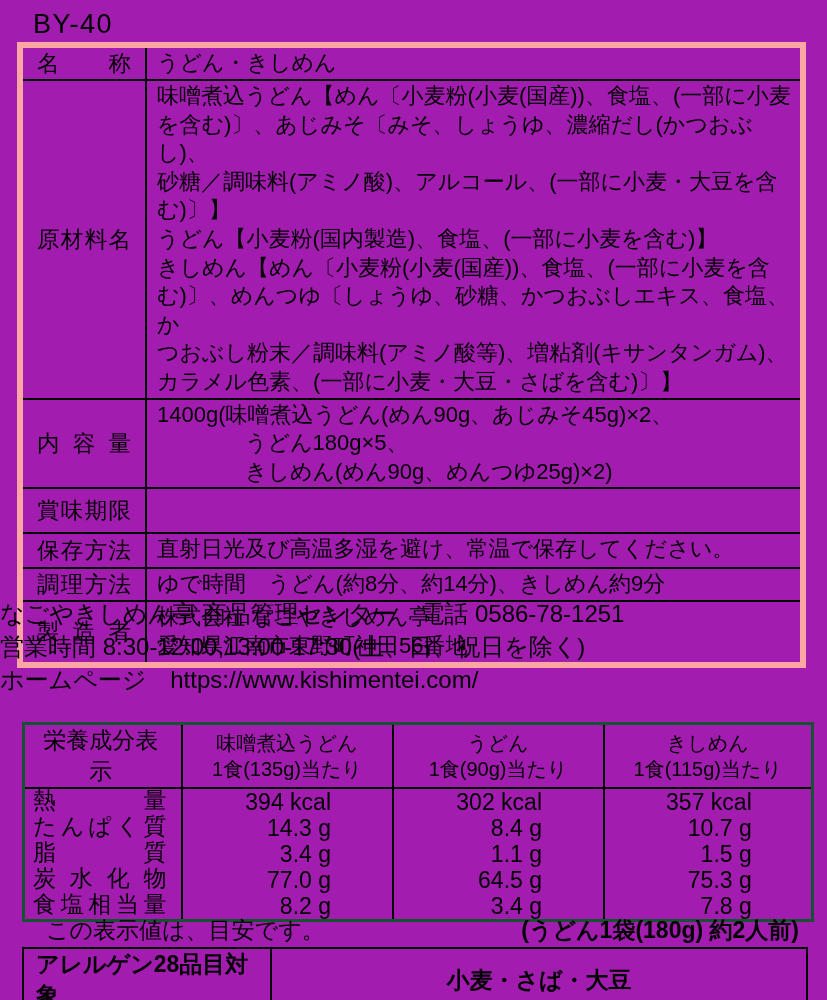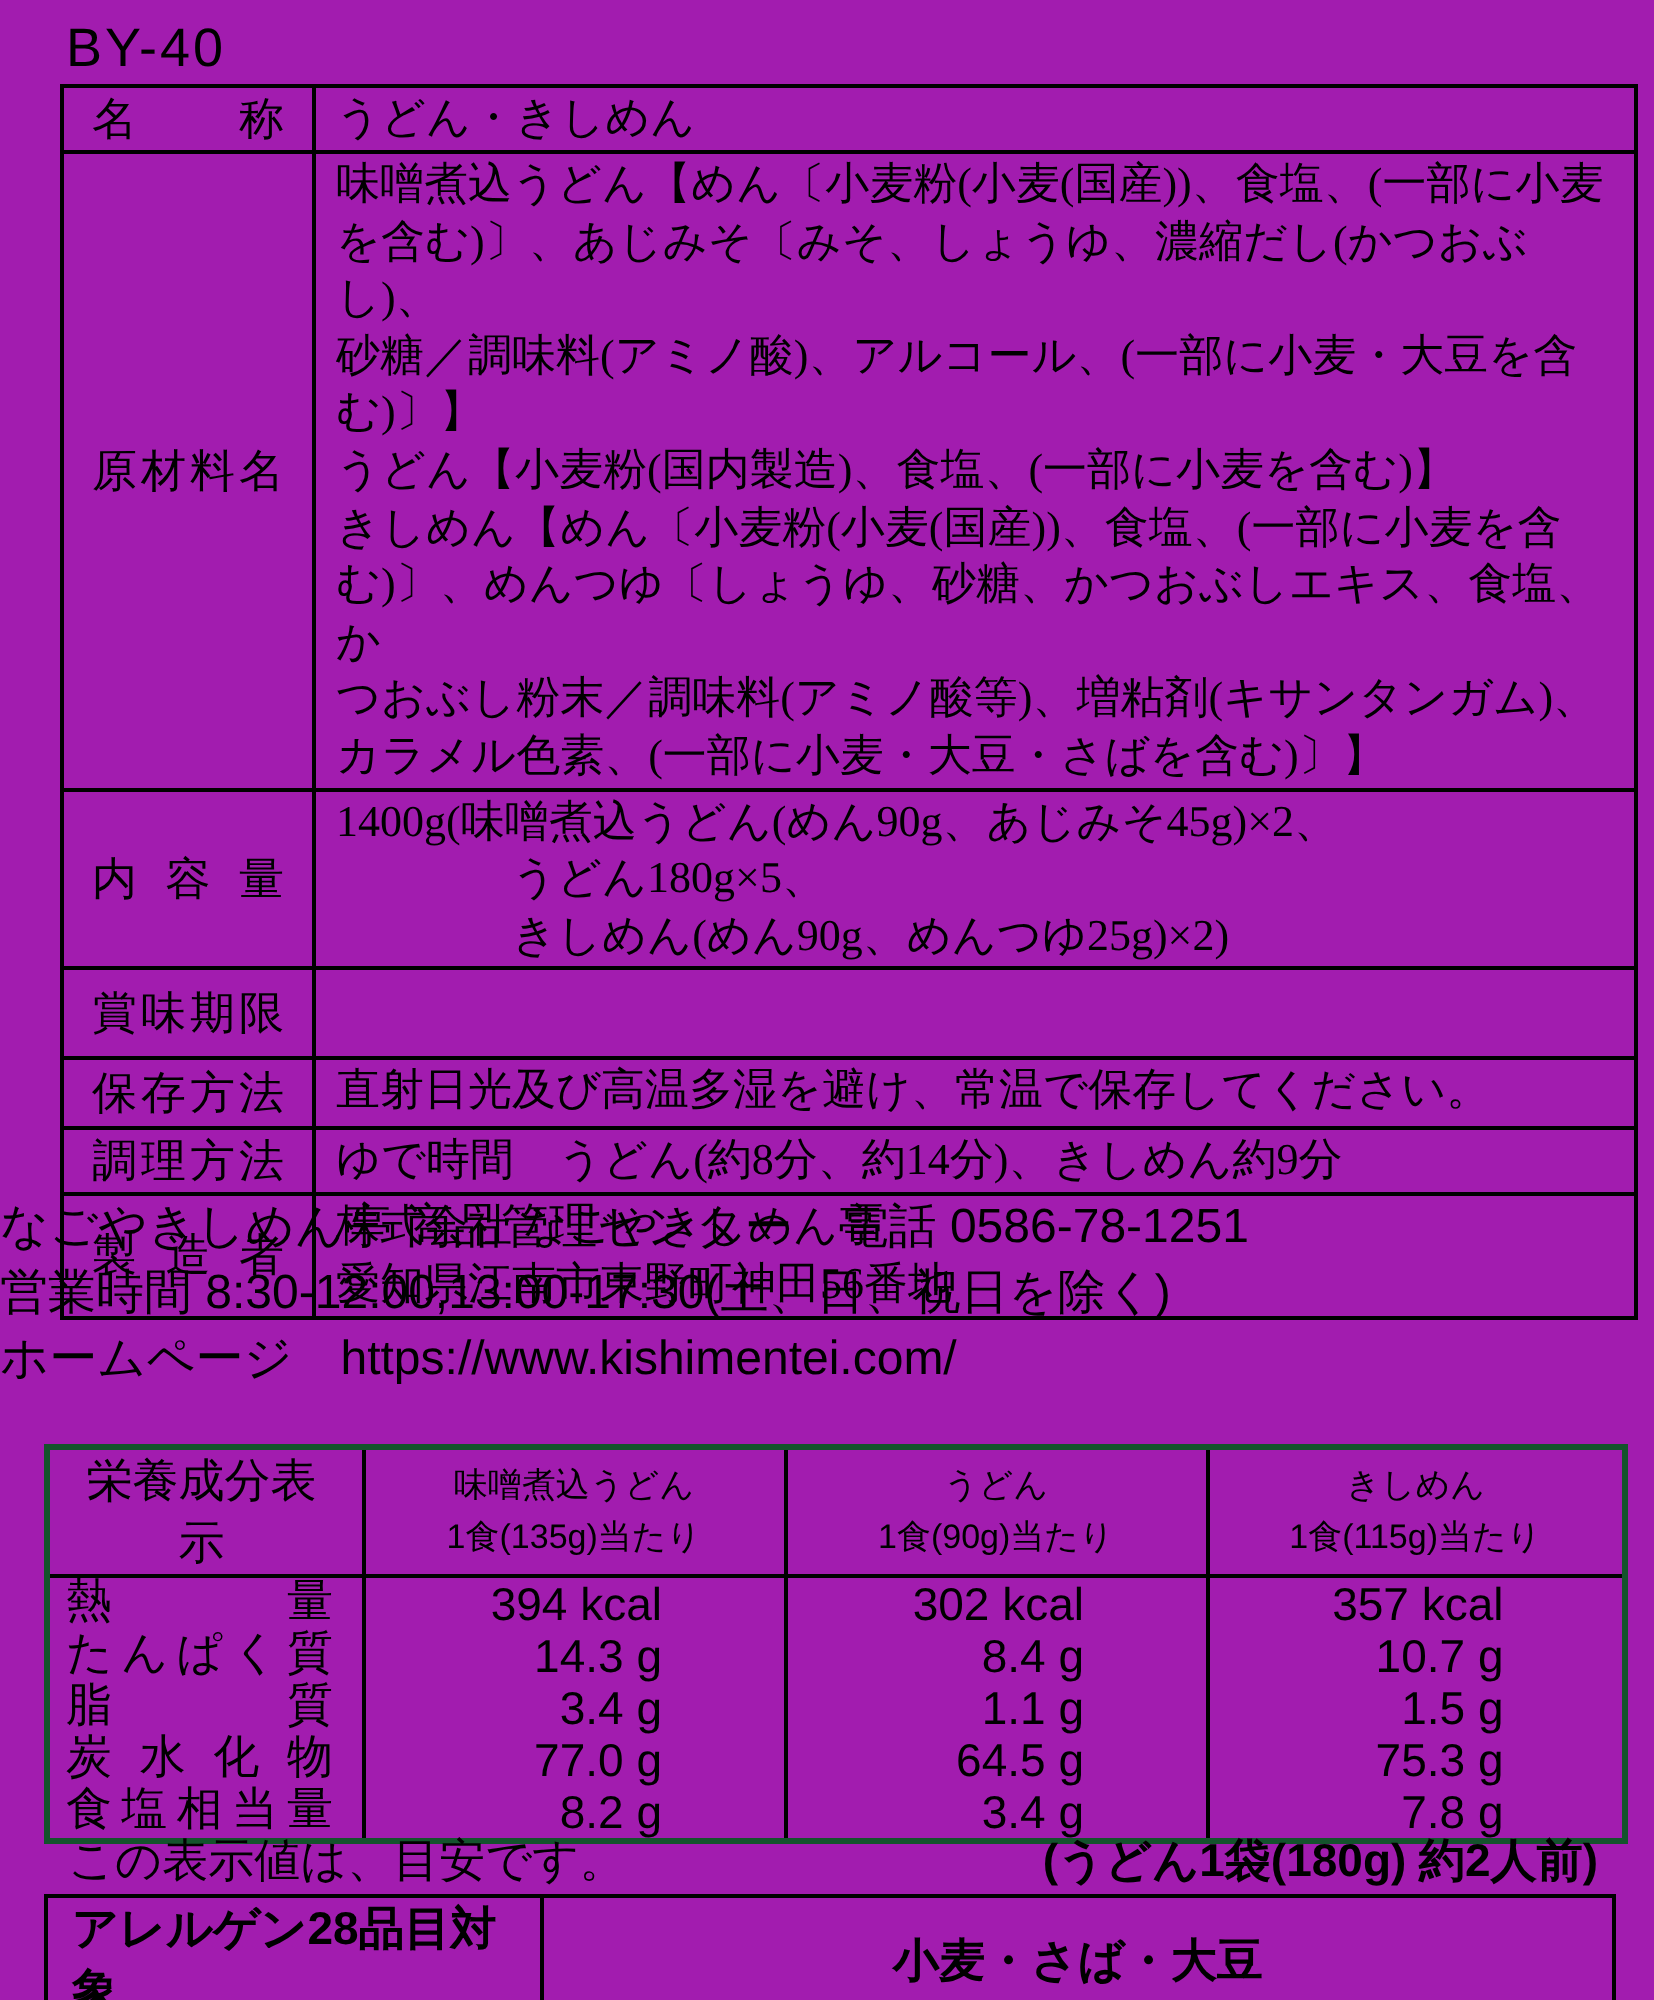--- a/index.html
+++ b/index.html
@@ -11,24 +11,23 @@
   .page { position:relative; width:827px; height:1000px; background:#a21caf; }
 
   
   .product-code {
     position:absolute; left:33px; top:9px;
     font-size:27px; letter-spacing:1.5px; font-weight:400;
   }
 
   
   table.spec {
-    position:absolute; left:30px; top:42px; width:789px;
+    position:absolute; left:17px; top:42px; width:789px;
     border-collapse:collapse; table-layout:fixed;
-    border:1px solid #fca5a5;
-    font-family:Liberation Serif, serif;
+    border:6px solid #fca5a5;
   }
   table.spec th, table.spec td { border:2px solid #000; }
   table.spec th {
     font-weight:400; font-size:22.5px; padding:0 14px; vertical-align:middle;
   }
   table.spec td {
     font-size:22px; line-height:28.6px; padding:1px 6px 1px 10px;
     vertical-align:top; white-space:pre-line; overflow:hidden;margin-left:44px;
   }
   .jl { text-align:justify; text-align-last:justify; }
@@ -47,33 +46,33 @@
 
   
   table.nutrition {
     position:absolute; left:22px; top:722px; width:789px;
     border-collapse:collapse; table-layout:fixed;
     border:3px solid #14532d;
   }
   table.nutrition th, table.nutrition td { border:2px solid #000; padding:0; }
   table.nutrition thead th { height:54px; font-weight:400; vertical-align:middle; }
   .n-title { font-size:23px; padding:0 12px 0 8px; }
-  .n-colhead { font-size:17px; line-height:26px; }
+  .n-colhead { font-size:20px; line-height:26px; }
   table.nutrition tbody th, table.nutrition tbody td { vertical-align:top; }
   .n-lab { font-size:23px; line-height:26px; padding:0 14px 0 8px; font-weight:400;font-family:Liberation Mono, monospace; }
   .n-valrow { text-align:center; font-size:23px; line-height:26px; }
   .nval { display:inline-block; min-width:88px; text-align:right; white-space:nowrap; }
   .n-body-pad { padding-top:1px; padding-bottom:1px; }
 
   
   .note {
     position:absolute; left:22px; top:915px; width:789px;
     display:flex; justify-content:space-between; font-size:23px; line-height:30px;
   }
-  .note .nl { margin-left:12px; }
+  .note .nl { margin-left:24px; }
   .note .nr { margin-right:12px;font-weight:bold; }
 
   
   table.allergen {
     position:absolute; left:22px; top:947px; width:786px;
     border-collapse:collapse; table-layout:fixed;
     border:2px solid #000;
   }
   table.allergen th, table.allergen td { border:2px solid #000; height:29px; vertical-align:middle; }
   table.allergen th { font-size:23px; font-weight:bold; text-align:left; padding:0 6px 0 12px; }

